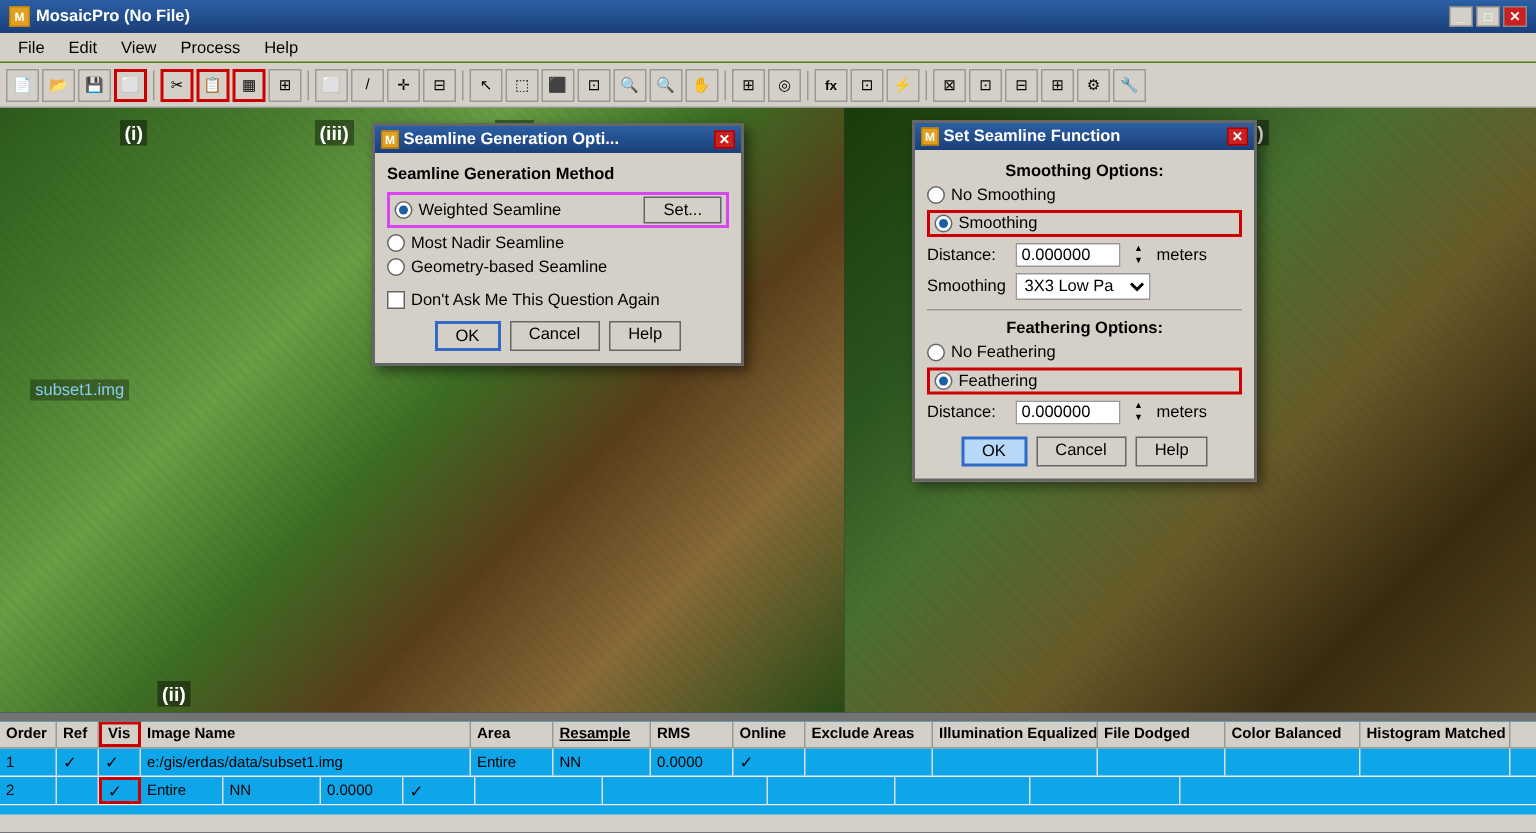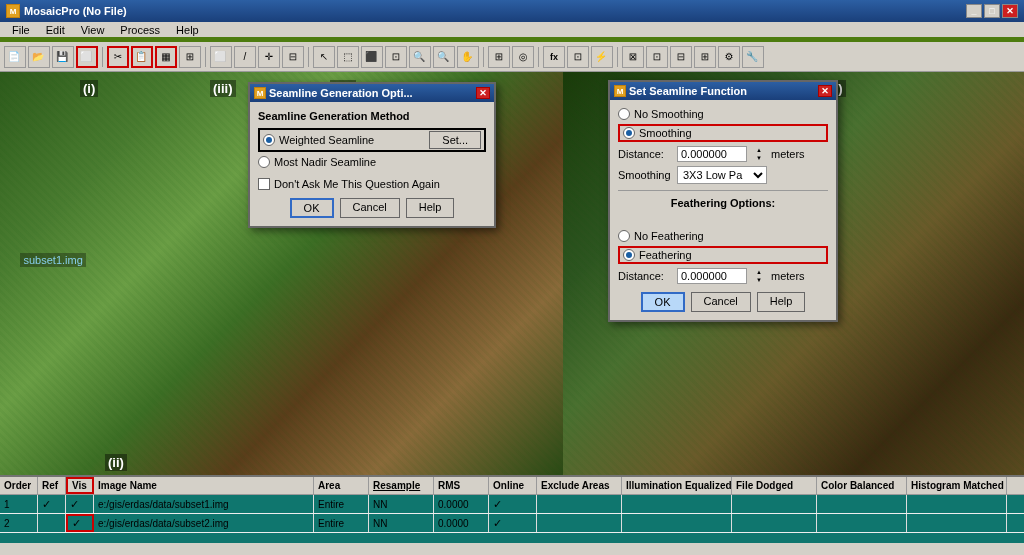--- a/index.html
+++ b/index.html
@@ -5,21 +5,21 @@
     * { box-sizing: border-box; margin: 0; padding: 0; }
     body { font-family: 'Segoe UI', Tahoma, sans-serif; font-size: 11px; background: #d4d0c8; width: 1024px; height: 555px; overflow: hidden; }
 
     
     #titlebar { background: linear-gradient(to bottom, #2c5fa3, #1a3f7a); color: white; height: 22px; display: flex; align-items: center; justify-content: space-between; padding: 0 6px; font-size: 11px; font-weight: bold; }
     #titlebar-left { display: flex; align-items: center; gap: 4px; }
     #titlebar-controls { display: flex; gap: 2px; }
     .titlebar-btn { width: 16px; height: 14px; background: #d4d0c8; border: 1px solid #888; font-size: 9px; display: flex; align-items: center; justify-content: center; cursor: pointer; }
 
     
-    #menubar { background: #d4d0c8; height: 20px; display: flex; align-items: center; padding: 0 4px; border-bottom: 5px solid #4d7c0f; }
+    #menubar { background: #d4d0c8; height: 20px; display: flex; align-items: center; padding: 0 4px; border-bottom: 1px solid #4d7c0f; }
     .menu-item { padding: 2px 8px; cursor: pointer; font-size: 11px; }
 
     
     #toolbar { background: #d4d0c8; height: 30px; display: flex; align-items: center; padding: 2px 4px; gap: 2px; border-bottom: 1px solid #999; }
     .toolbar-btn { width: 22px; height: 22px; background: #d4d0c8; border: 1px solid #999; display: flex; align-items: center; justify-content: center; cursor: pointer; font-size: 10px; }
     .toolbar-sep { width: 1px; height: 20px; background: #999; margin: 0 2px; }
     .toolbar-btn-red { border: 2px solid #cc0000; }
 
     
     #main { display: flex; height: calc(555px - 22px - 20px - 30px - 80px); position: relative; }
@@ -47,21 +47,21 @@
     .radio-filled { width: 6px; height: 6px; border-radius: 50%; background: #1a5fa3; }
     .checkbox { width: 12px; height: 12px; border: 1px solid #666; background: white; display: flex; align-items: center; justify-content: center; }
     .dialog-btn { padding: 2px 12px; background: #d4d0c8; border: 1px solid #666; cursor: pointer; font-size: 11px; }
     .dialog-btn-row { display: flex; gap: 6px; justify-content: center; margin-top: 8px; }
     .input-field { border: 1px solid #999; background: white; padding: 1px 3px; font-size: 11px; }
     .spinner-btn { width: 14px; height: 8px; background: #d4d0c8; border: none; font-size: 6px; cursor: pointer; display: flex; align-items: center; justify-content: center; }
     .select-field { border: 1px solid #999; background: white; padding: 1px; font-size: 11px; }
     .dialog-separator { height: 1px; background: #999; margin: 4px 0; }
 
     
-    #bottom-table { height: 68px; background: #0f766e; border-top: 2px solid #737373; overflow: hidden; }
+    #bottom-table { height: 68px; background: #0ea5e9; border-top: 6px solid #737373; overflow: hidden; }
     #table-header { display: flex; background: #d4d0c8; border-bottom: 1px solid #999; height: 18px; }
     .th { border-right: 1px solid #999; padding: 2px 4px; font-size: 10px; font-weight: bold; display: flex; align-items: center; white-space: nowrap; overflow: hidden; }
     #table-body { overflow-y: auto; }
     .table-row { display: flex; border-bottom: 1px solid #eee; height: 19px; }
     .td { border-right: 1px solid #ddd; padding: 2px 4px; font-size: 10px; display: flex; align-items: center; white-space: nowrap; overflow: hidden; }
     .checkmark { color: #000; font-size: 11px; }
   </style>
 </head>
 <body>
 
@@ -146,33 +146,37 @@
       <div class="dialog-titlebar">
         <div style="display:flex;align-items:center;gap:3px;">
           <div class="dialog-titlebar-icon">M</div>
           <span>Seamline Generation Opti...</span>
         </div>
         <div class="dialog-close-btn">✕</div>
       </div>
       <div class="dialog-content">
         <div class="dialog-section-title">Seamline Generation Method</div>
 
-        <div class="radio-option" style="border: 2px solid #000000; padding: 1px 3px; align-items: center;">
+        <div class="radio-option" style="border: 2px solid #d946ef; padding: 1px 3px; align-items: center;">
           <div class="radio-btn">
               <div class="radio-filled"></div>
             </div>
           <span>Weighted Seamline</span>
           <div class="dialog-btn" style="margin-left:auto;">Set...</div>
         </div>
 
         <div class="radio-option">
           <div class="radio-btn"></div>
           <span>Most Nadir Seamline</span>
         </div>
 
+        <div class="radio-option">
+          <div class="radio-btn"></div>
+          <span>Geometry-based Seamline</span>
+        </div>
 
 
         <div style="height:6px;"></div>
         <div class="dialog-row">
           <div class="checkbox"></div>
           <span>Don't Ask Me This Question Again</span>
         </div>
 
         <div class="dialog-btn-row">
           <div class="dialog-btn" style="border:2px solid #316ac5;">OK</div>
@@ -185,20 +189,21 @@
     <div class="dialog" style="left:608px;top:8px;width:230px;">
       <div class="dialog-titlebar">
         <div style="display:flex;align-items:center;gap:3px;">
           <div class="dialog-titlebar-icon">M</div>
           <span>Set Seamline Function</span>
         </div>
         <div class="dialog-close-btn">✕</div>
       </div>
       <div class="dialog-content">
 
+        <div style="text-align:center;font-weight:bold;margin-bottom:4px;">Smoothing Options:</div>
 
         <div class="radio-option">
           <div class="radio-btn"></div>
           <span>No Smoothing</span>
         </div>
 
         <div class="radio-option" style="border:2px solid #cc0000;padding:1px 3px;">
           <div class="radio-btn">
               <div class="radio-filled"></div>
             </div>
@@ -217,21 +222,21 @@
 
         <div class="dialog-row">
           <span style="width:55px;">Smoothing</span>
           <select class="select-field" style="width:90px;">
             <option>3X3 Low Pa</option>
           </select>
         </div>
 
         <div class="dialog-separator" style="margin:6px 0;"></div>
 
-        <div style="text-align:center;font-weight:bold;margin-bottom:21px;">Feathering Options:</div>
+        <div style="text-align:center;font-weight:bold;margin-bottom:4px;">Feathering Options:</div>
 
         <div class="radio-option">
           <div class="radio-btn"></div>
           <span>No Feathering</span>
         </div>
 
         <div class="radio-option" style="border:2px solid #cc0000;padding:1px 3px;">
           <div class="radio-btn">
               <div class="radio-filled"></div>
             </div>
@@ -299,21 +304,20 @@
       <div class="td" style="width:90px;"></div>
       <div class="td" style="width:100px;"></div>
     </div>
 
     <div class="table-row">
       <div class="td" style="width:38px;">2</div>
       <div class="td" style="width:28px;"></div>
       <div class="td" style="width:28px;border:2px solid #cc0000;">
           <span class="checkmark">✓</span>
         </div>
-      <div class="td" style="width:220px;">e:/gis/erdas/data/subset2.img</div>
       <div class="td" style="width:55px;">Entire</div>
       <div class="td" style="width:65px;">NN</div>
       <div class="td" style="width:55px;">0.0000</div>
       <div class="td" style="width:48px;">
           <span class="checkmark">✓</span>
         </div>
       <div class="td" style="width:85px;"></div>
       <div class="td" style="width:110px;"></div>
       <div class="td" style="width:85px;"></div>
       <div class="td" style="width:90px;"></div>

